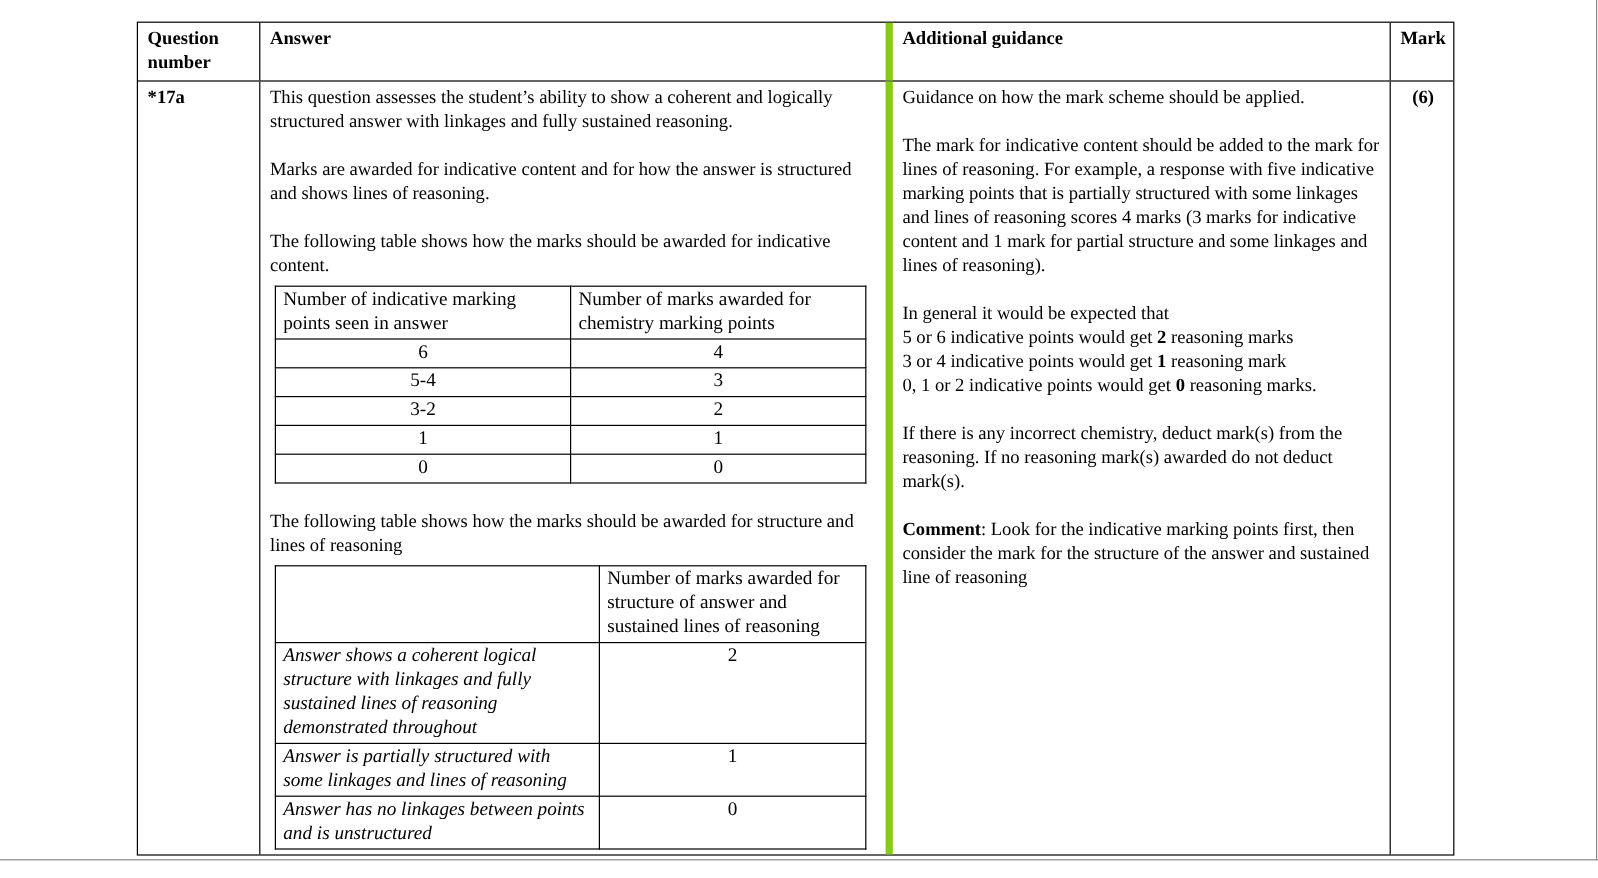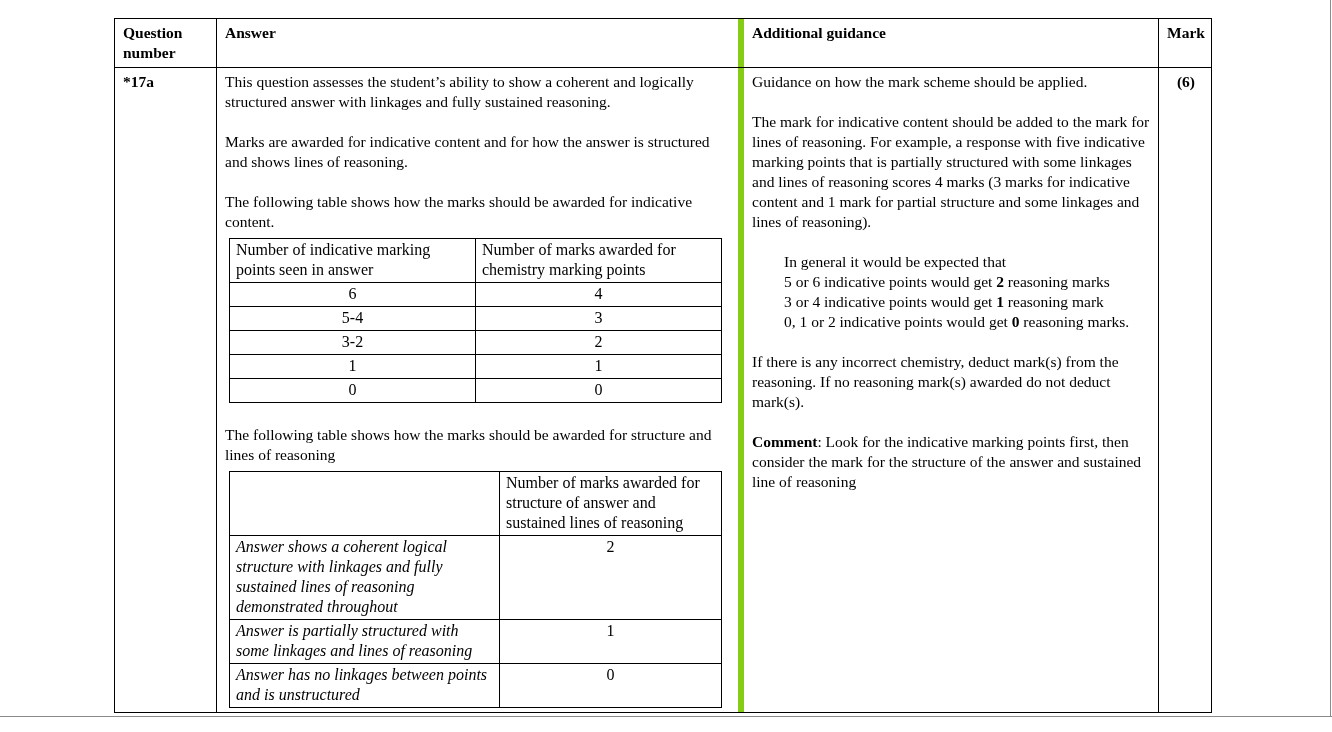--- a/index.html
+++ b/index.html
@@ -64,21 +64,21 @@
     padding: 1px 6px 2px 6px;
   }
   table.t1 { margin-bottom: 22px; }
   table.t1 th { width: 246px; }
   table.t1 td.num { text-align: center; }
   table.t2 td.desc { width: 270px; font-style: italic; }
   table.t2 th.marks-head { width: 222px; }
   table.t2 td.num { text-align: center; vertical-align: top; }
   .g-block { margin: 0 0 20px 0; }
   .g-gap-large { margin-bottom: 39px; }
-  .g-line { display: block; margin-left: 32px; }
+  .g-line { display: block; }
   b, .bold { font-weight: bold; }
 </style>
 </head>
 <body>
 
 <div class="mark-scheme">
 
   <div class="row header-row">
     <div class="cell col-q">Question number</div>
     <div class="cell col-a">Answer</div>

